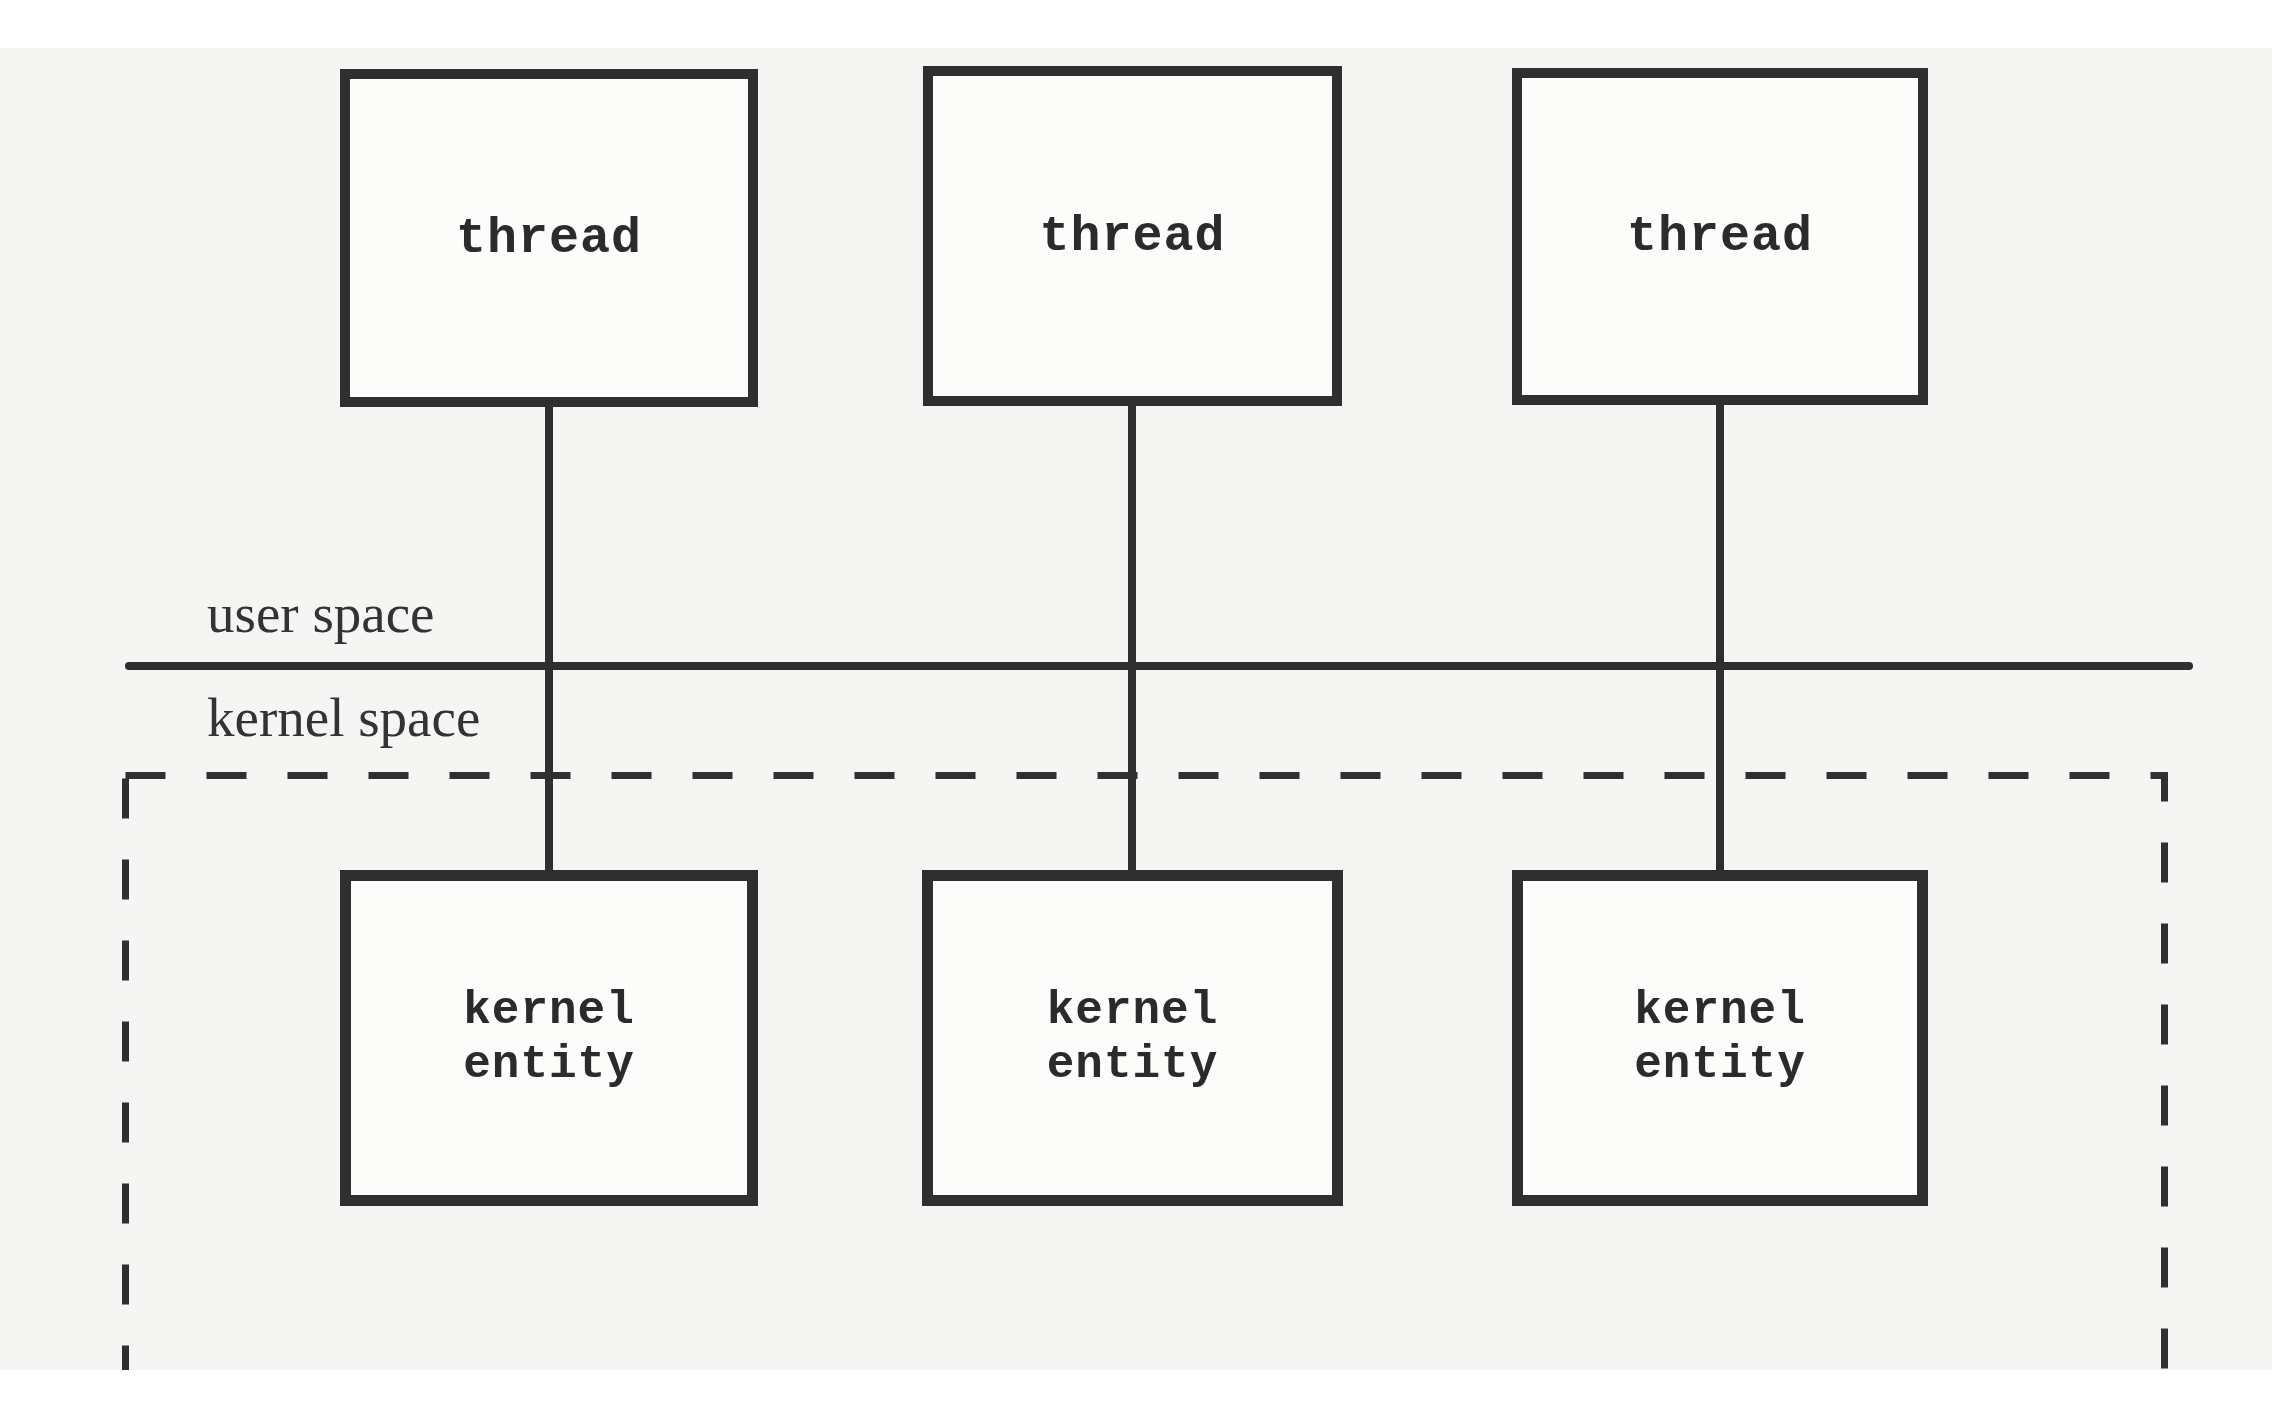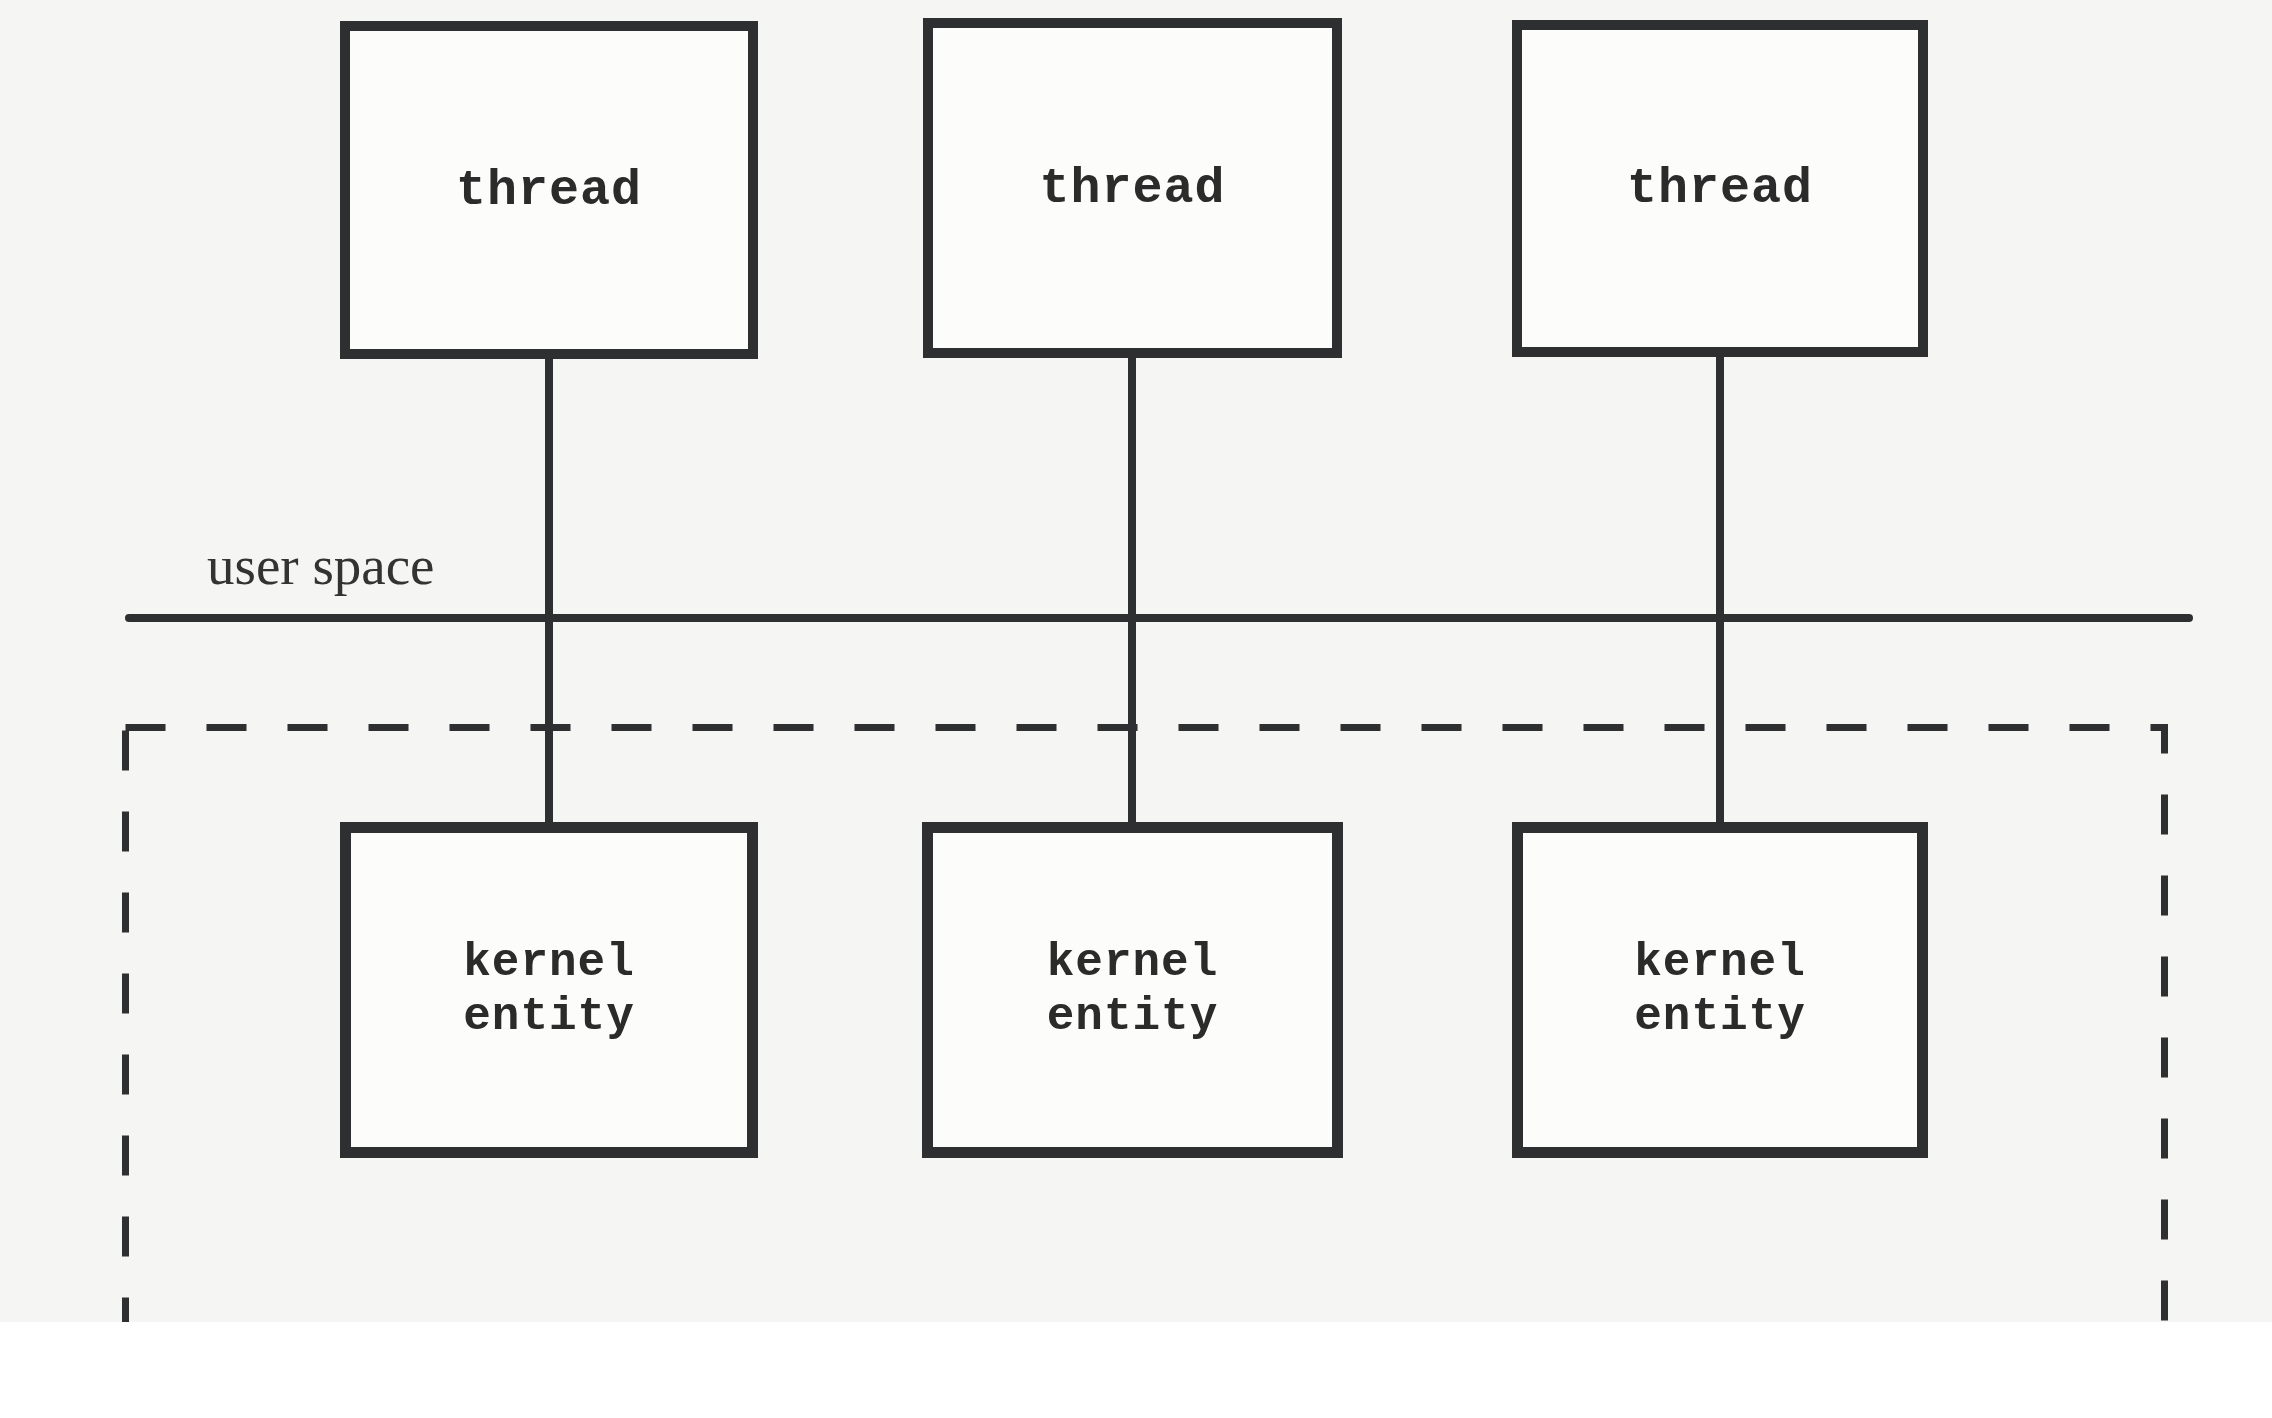--- a/index.html
+++ b/index.html
@@ -12,20 +12,21 @@
   }
   * { margin: 0; padding: 0; box-sizing: border-box; }
   html, body { background: #ffffff; }
   .stage {
     position: relative;
     width: 2272px;
     height: 1322px;
     background: var(--background);
     overflow: hidden;
     font-family: "Liberation Sans", sans-serif;
+    margin-top: 48px;
   }
   
   .node-box {
     position: absolute;
     border: 10px solid var(--line);
     background: var(--box-fill);
     display: flex;
     align-items: center;
     justify-content: center;
   }
@@ -126,20 +127,21 @@
   <div class="node-box thread-box thread-box-3">
     <span class="mono-label">thread</span>
   </div>
 
   <div class="connector connector-1"></div>
   <div class="connector connector-2"></div>
   <div class="connector connector-3"></div>
 
   <div class="space-label user-space-label">user space</div>
   <div class="boundary-line"></div>
+  <div class="space-label kernel-space-label">kernel space</div>
 
   <svg class="scheduler-region" width="2046" height="622" viewBox="0 0 2046 622" aria-hidden="true">
     <rect x="3.5" y="3.5" width="2039" height="615" fill="none" stroke="var(--line)" stroke-width="7" stroke-dasharray="40 41"></rect>
   </svg>
 
   <div class="node-box kernel-box kernel-box-1">
     <span class="mono-label">kernel
 entity</span>
   </div>
   <div class="node-box kernel-box kernel-box-2">

